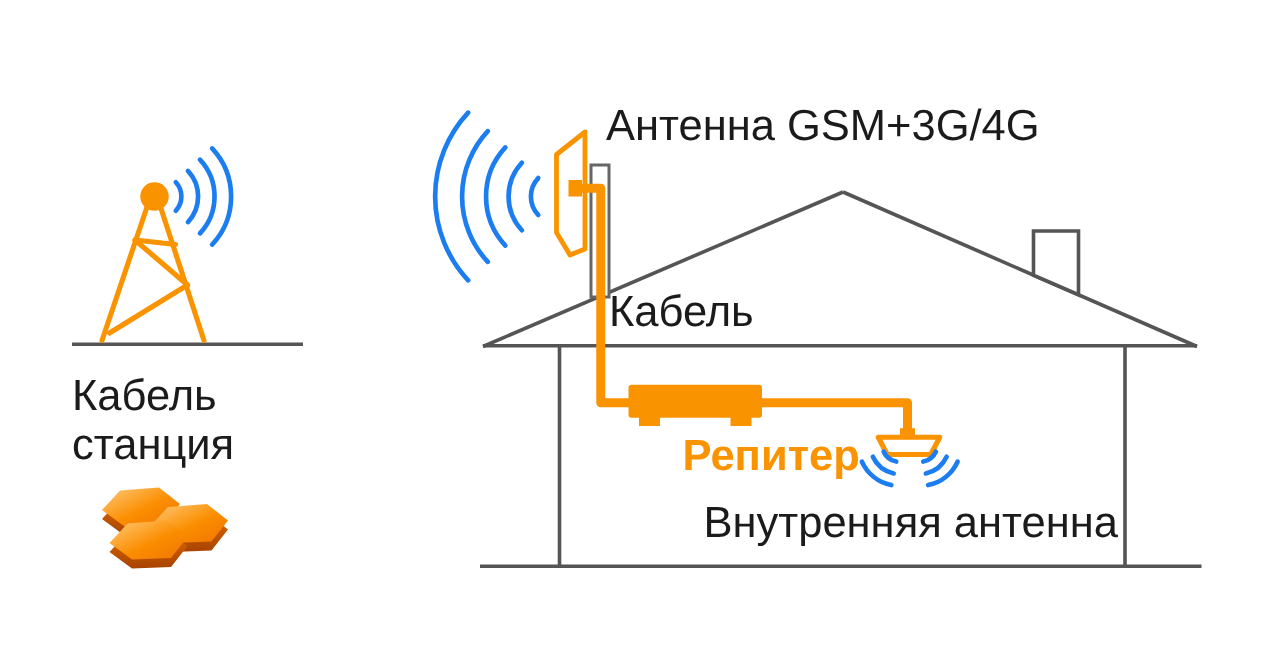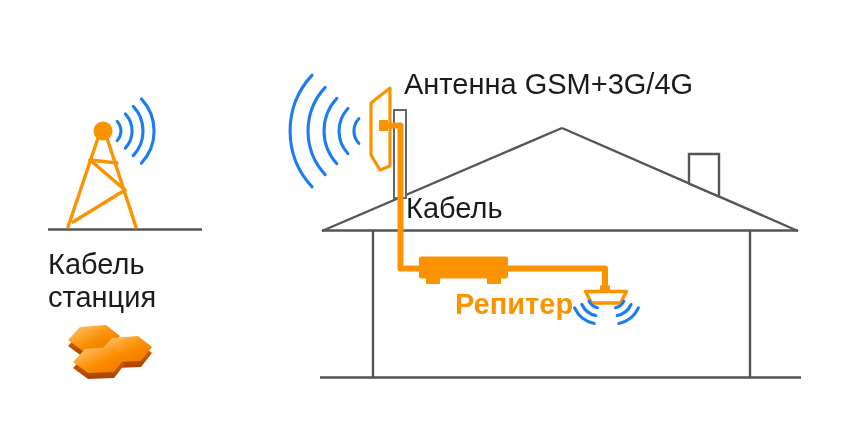--- a/index.html
+++ b/index.html
@@ -124,13 +124,14 @@
   </svg>
 
   <div class="lbl lbl-wrap" style="left:48px;top:248px;">Кабель станция</div>
 
   <div class="lbl" style="left:404px;top:68px;">Антенна GSM+3G/4G</div>
 
   <div class="lbl" style="left:406px;top:192px;">Кабель</div>
 
   <div class="lbl lbl-orange" style="left:407px;top:288px;margin-left:48px;">Репитер</div>
 
+  <div class="lbl" style="left:469px;top:333px;">Внутренняя антенна</div>
 </div>
 
 </body></html>

